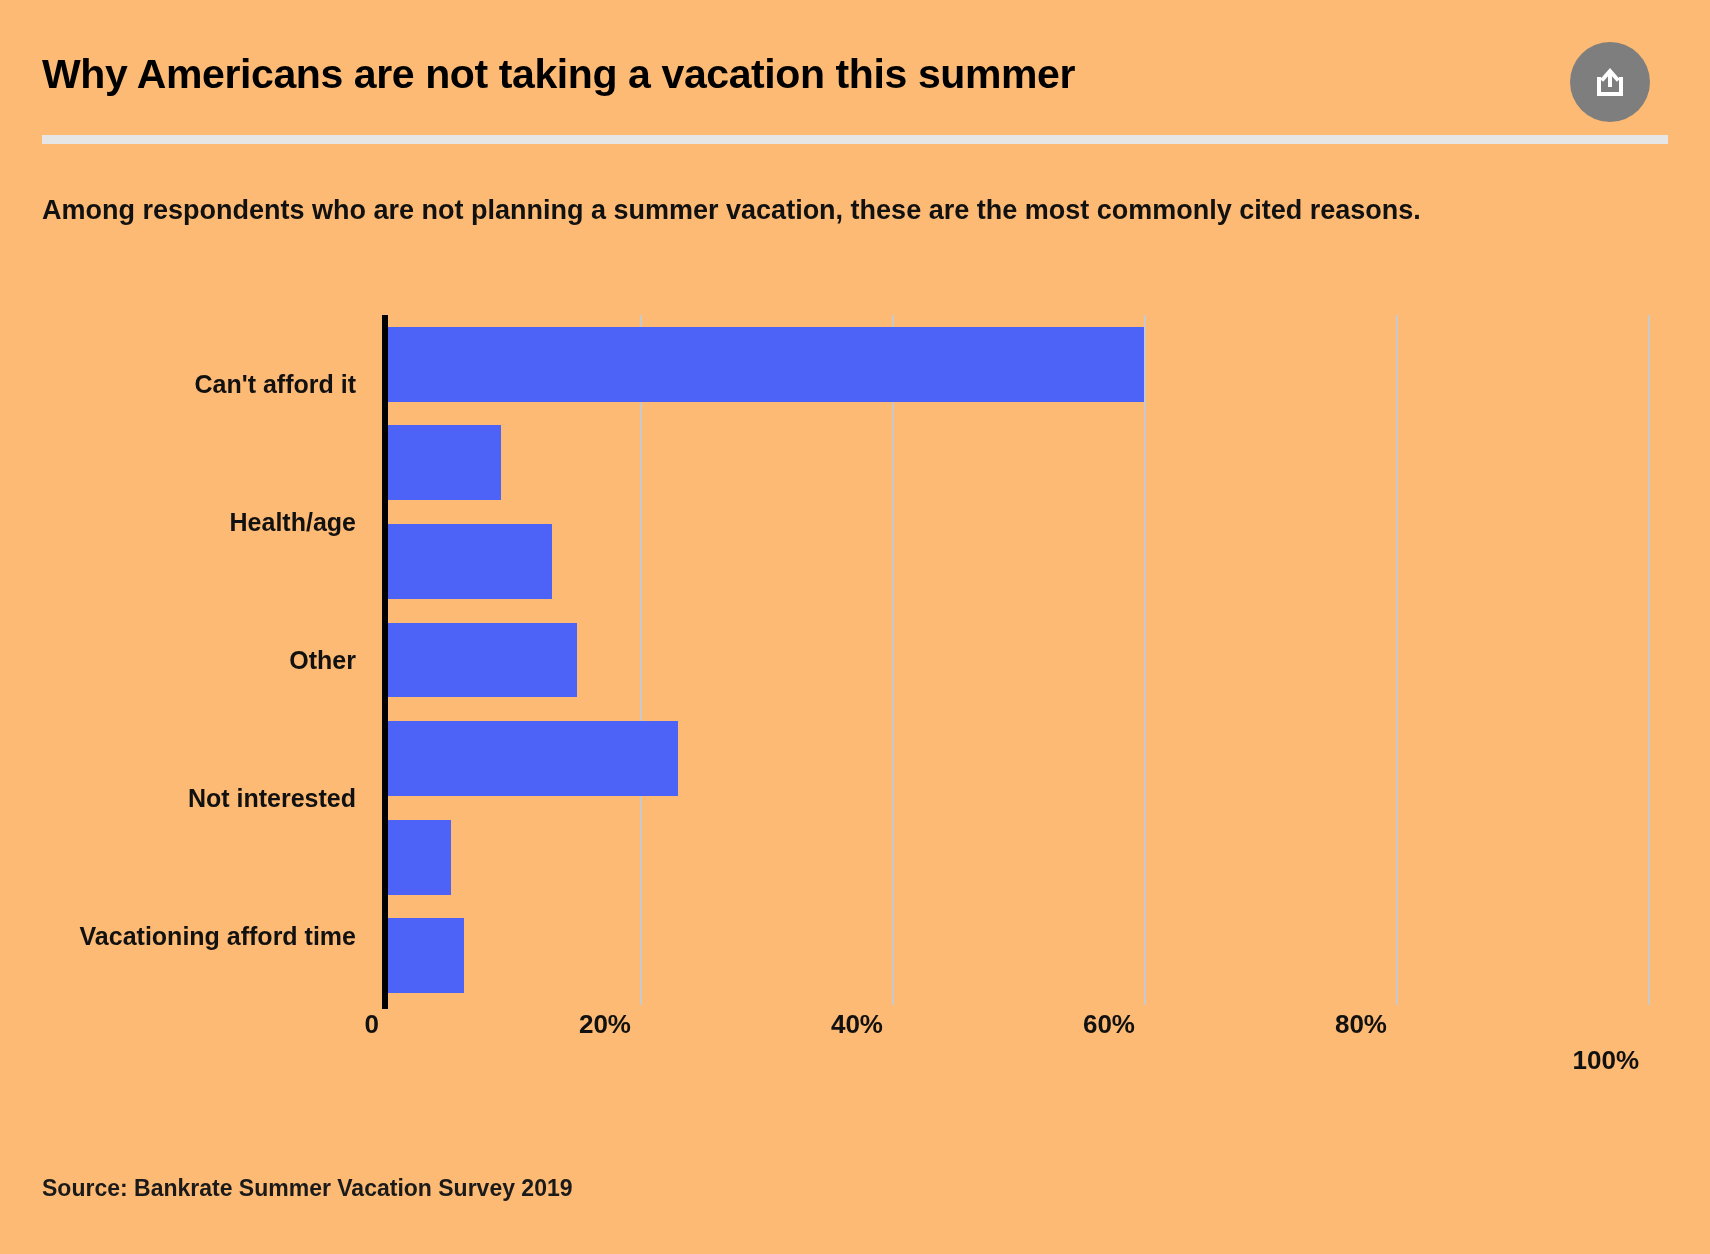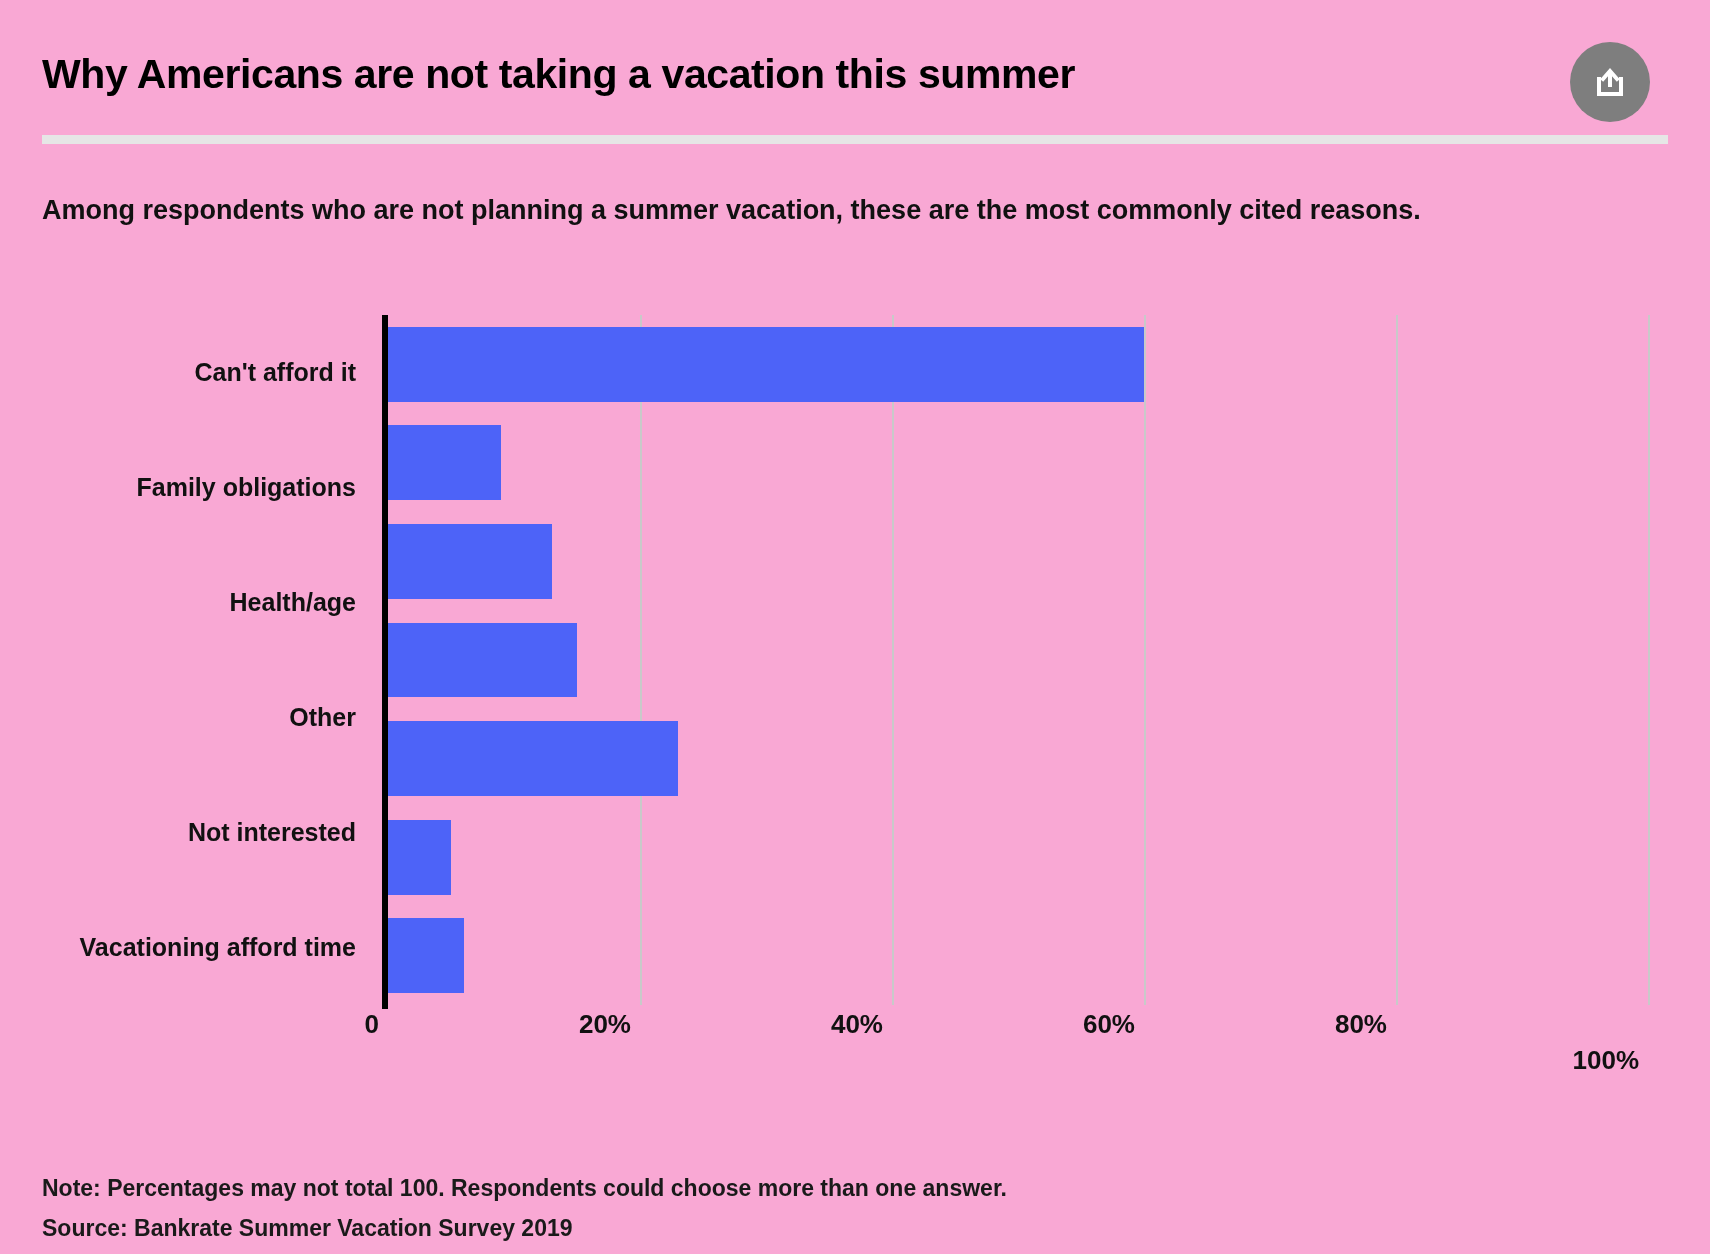--- a/index.html
+++ b/index.html
@@ -7,21 +7,21 @@
     width: 1710px;
     height: 1254px;
     background: #ffffff;
     font-family: "Liberation Sans", sans-serif;
     overflow: hidden;
   }
   .page {
     position: relative;
     width: 1710px;
     height: 1254px;
-    background: #f9a8d4;
+    background: #fdba74;
   }
 
   
   .header {
     position: absolute;
     left: 42px;
     top: 50px;
     width: 1626px;
     height: 92px;
   }
@@ -189,21 +189,20 @@
       </svg>
     </div>
   </div>
 
   <div class="subtitle">Among respondents who are not planning a summer vacation, these are the most commonly cited reasons.</div>
 
   <div class="chart">
 
     <div class="y-labels">
         <div class="y-label">Can't afford it</div>
-        <div class="y-label">Family obligations</div>
         <div class="y-label">Health/age</div>
         <div class="y-label">Other</div>
         <div class="y-label">Not interested</div>
         <div class="y-label">Vacationing afford time</div>
       </div>
 
     <div class="plot-area">
       <div class="axis-line"></div>
       <div class="gridlines">
           <div class="gridline" style="left: 20%;"></div>
@@ -241,17 +240,16 @@
         <div class="x-tick" style="left: 0%;">0</div>
         <div class="x-tick" style="left: 20%;">20%</div>
         <div class="x-tick" style="left: 40%;">40%</div>
         <div class="x-tick" style="left: 60%;">60%</div>
         <div class="x-tick" style="left: 80%;">80%</div>
         <div class="x-tick" style="left: 100%; margin-top: 36px;">100%</div>
       </div>
   </div>
 
   <div class="footnotes">
-    <div class="footnote">Note: Percentages may not total 100.  Respondents could choose more than one answer.</div>
     <div class="footnote">Source: Bankrate Summer Vacation Survey 2019</div>
   </div>
 
 </div>
 
 </body></html>

